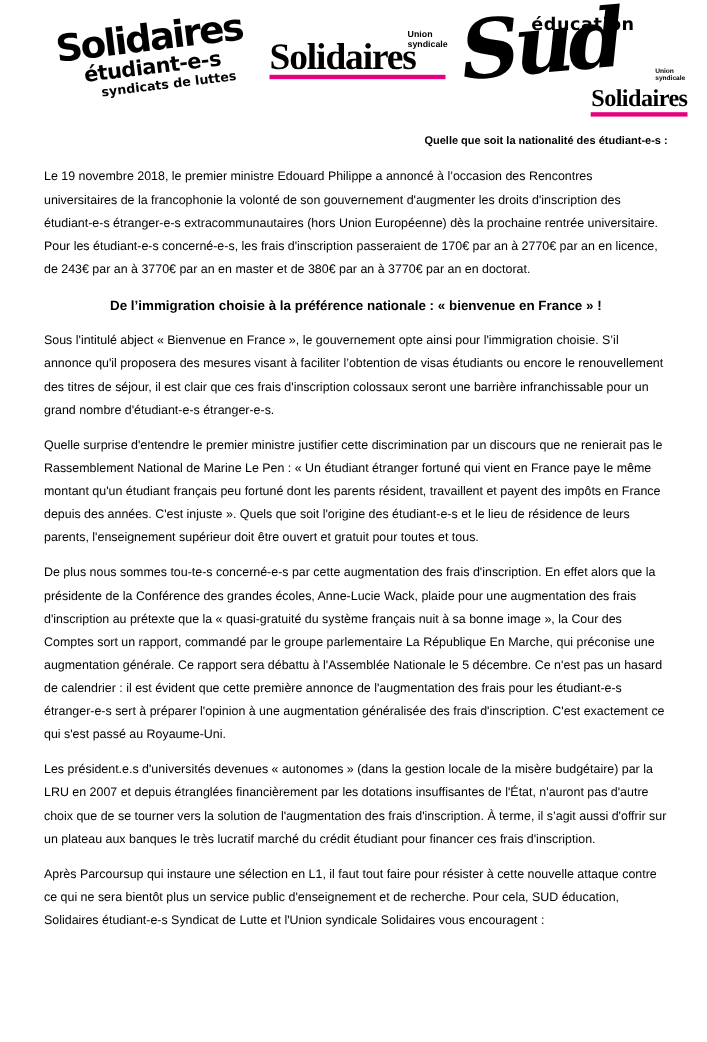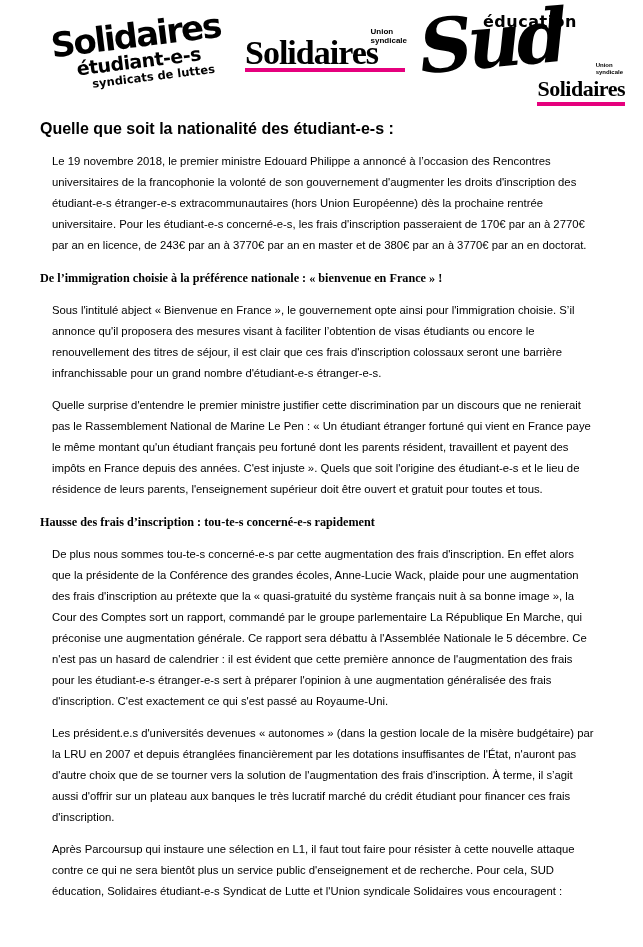--- a/index.html
+++ b/index.html
@@ -31,25 +31,25 @@
   .ls-main { position:absolute; top:-8px; left:2px; font-family:"DejaVu Serif", serif;
              font-style:italic; font-weight:bold; font-size:74px; line-height:1;
              letter-spacing:-5px; transform:rotate(-5deg); }
   .ls-side { position:absolute; right:2px; bottom:32px; font-size:6px; font-weight:bold;
              line-height:1.15; text-align:left; }
   .ls-bottom { position:absolute; right:0; bottom:2px; font-family:"Liberation Serif", serif;
                font-weight:bold; font-size:22px; letter-spacing:-0.5px; line-height:1;
                border-bottom:4px solid #e5007d; padding-bottom:2px; }
   
   .doc { padding:6px 36px 0 40px; }
-  .title-line { text-align:left; font-weight:bold; font-size:16px; line-height:22px; }
+  .title-line { text-align:right; font-weight:bold; font-size:10px; line-height:22px; }
   .title-block { margin-top:8px; margin-bottom:4px; }
-  .heading { font-weight:bold; font-size:12.2px; line-height:21px;
-             margin:12px 0 1px 0;font-family:Liberation Serif, serif; }
-  p.body-par { font-size:11.3px; line-height:21px; margin:11px 12px; text-align:left; }
+  .heading { text-align:center; font-weight:bold; font-size:12.2px; line-height:21px;
+             margin:12px 0 1px 0; }
+  p.body-par { font-size:11.3px; line-height:21px; margin:11px 0; text-align:left; }
   .ital { }
 </style>
 </head>
 <body>
 
 <div class="logos-row">
   <div class="logo-etudiantes">
     <div class="le-1">Solidaires</div>
     <div class="le-2">étudiant-e-s</div>
     <div class="le-3">syndicats de luttes</div>
@@ -80,21 +80,20 @@
   </div>
 
   <p class="body-par">Le 19 novembre 2018, le premier ministre Edouard Philippe a annoncé à l’occasion des Rencontres universitaires de la francophonie la volonté de son gouvernement d'augmenter les droits d'inscription des étudiant-e-s étranger-e-s extracommunautaires (hors Union Européenne) dès la prochaine rentrée universitaire. Pour les étudiant-e-s concerné-e-s, les frais d'inscription passeraient de 170€ par an à 2770€ par an en licence, de 243€ par an à 3770€ par an en master et de 380€ par an à 3770€ par an en doctorat.</p>
 
   <div class="heading">De l’immigration choisie à la préférence nationale : « bienvenue en France » !</div>
 
   <p class="body-par"><span>Sous l'intitulé abject « </span><span class="ital">Bienvenue en France</span><span> », le gouvernement opte ainsi pour l'immigration choisie. S’il annonce qu'il proposera des mesures visant à faciliter l’obtention de visas étudiants ou encore le renouvellement des titres de séjour, il est clair que ces frais d'inscription colossaux seront une barrière infranchissable pour un grand nombre d'étudiant-e-s étranger-e-s.</span></p>
 
   <p class="body-par"><span>Quelle surprise d'entendre le premier ministre justifier cette discrimination par un discours que ne renierait pas le Rassemblement National de Marine Le Pen : « </span><span class="ital">Un étudiant étranger fortuné qui vient en France paye le même montant qu'un étudiant français peu fortuné dont les parents résident, travaillent et payent des impôts en France depuis des années. C'est injuste</span><span> ». Quels que soit l'origine des étudiant-e-s et le lieu de résidence de leurs parents, l'enseignement supérieur doit être ouvert et gratuit pour toutes et tous.</span></p>
 
-  <div class="heading">Hausse des frais d’inscription : tou-te-s concerné-e-s rapidement</div>
 
   <p class="body-par"><span>De plus nous sommes tou-te-s concerné-e-s par cette augmentation des frais d'inscription. En effet alors que la présidente de la Conférence des grandes écoles, Anne-Lucie Wack, plaide pour une augmentation des frais d'inscription au prétexte que la « </span><span class="ital">quasi-gratuité du système français nuit à sa bonne image</span><span> », la Cour des Comptes sort un rapport, commandé par le groupe parlementaire La République En Marche, qui préconise une augmentation générale. Ce rapport sera débattu à l'Assemblée Nationale le 5 décembre. Ce n'est pas un hasard de calendrier : il est évident que cette première annonce de l'augmentation des frais pour les étudiant-e-s étranger-e-s sert à préparer l'opinion à une augmentation généralisée des frais d'inscription. C'est exactement ce qui s'est passé au Royaume-Uni.</span></p>
 
   <p class="body-par">Les président.e.s d'universités devenues « autonomes » (dans la gestion locale de la misère budgétaire) par la LRU en 2007 et depuis étranglées financièrement par les dotations insuffisantes de l'État, n'auront pas d'autre choix que de se tourner vers la solution de l'augmentation des frais d'inscription. À terme, il s’agit aussi d'offrir sur un plateau aux banques le très lucratif marché du crédit étudiant pour financer ces frais d'inscription.</p>
 
 
   <p class="body-par">Après Parcoursup qui instaure une sélection en L1, il faut tout faire pour résister à cette nouvelle attaque contre ce qui ne sera bientôt plus un service public d'enseignement et de recherche. Pour cela, SUD éducation, Solidaires étudiant-e-s Syndicat de Lutte et l'Union syndicale Solidaires vous encouragent :</p>
 
 </div>
 

